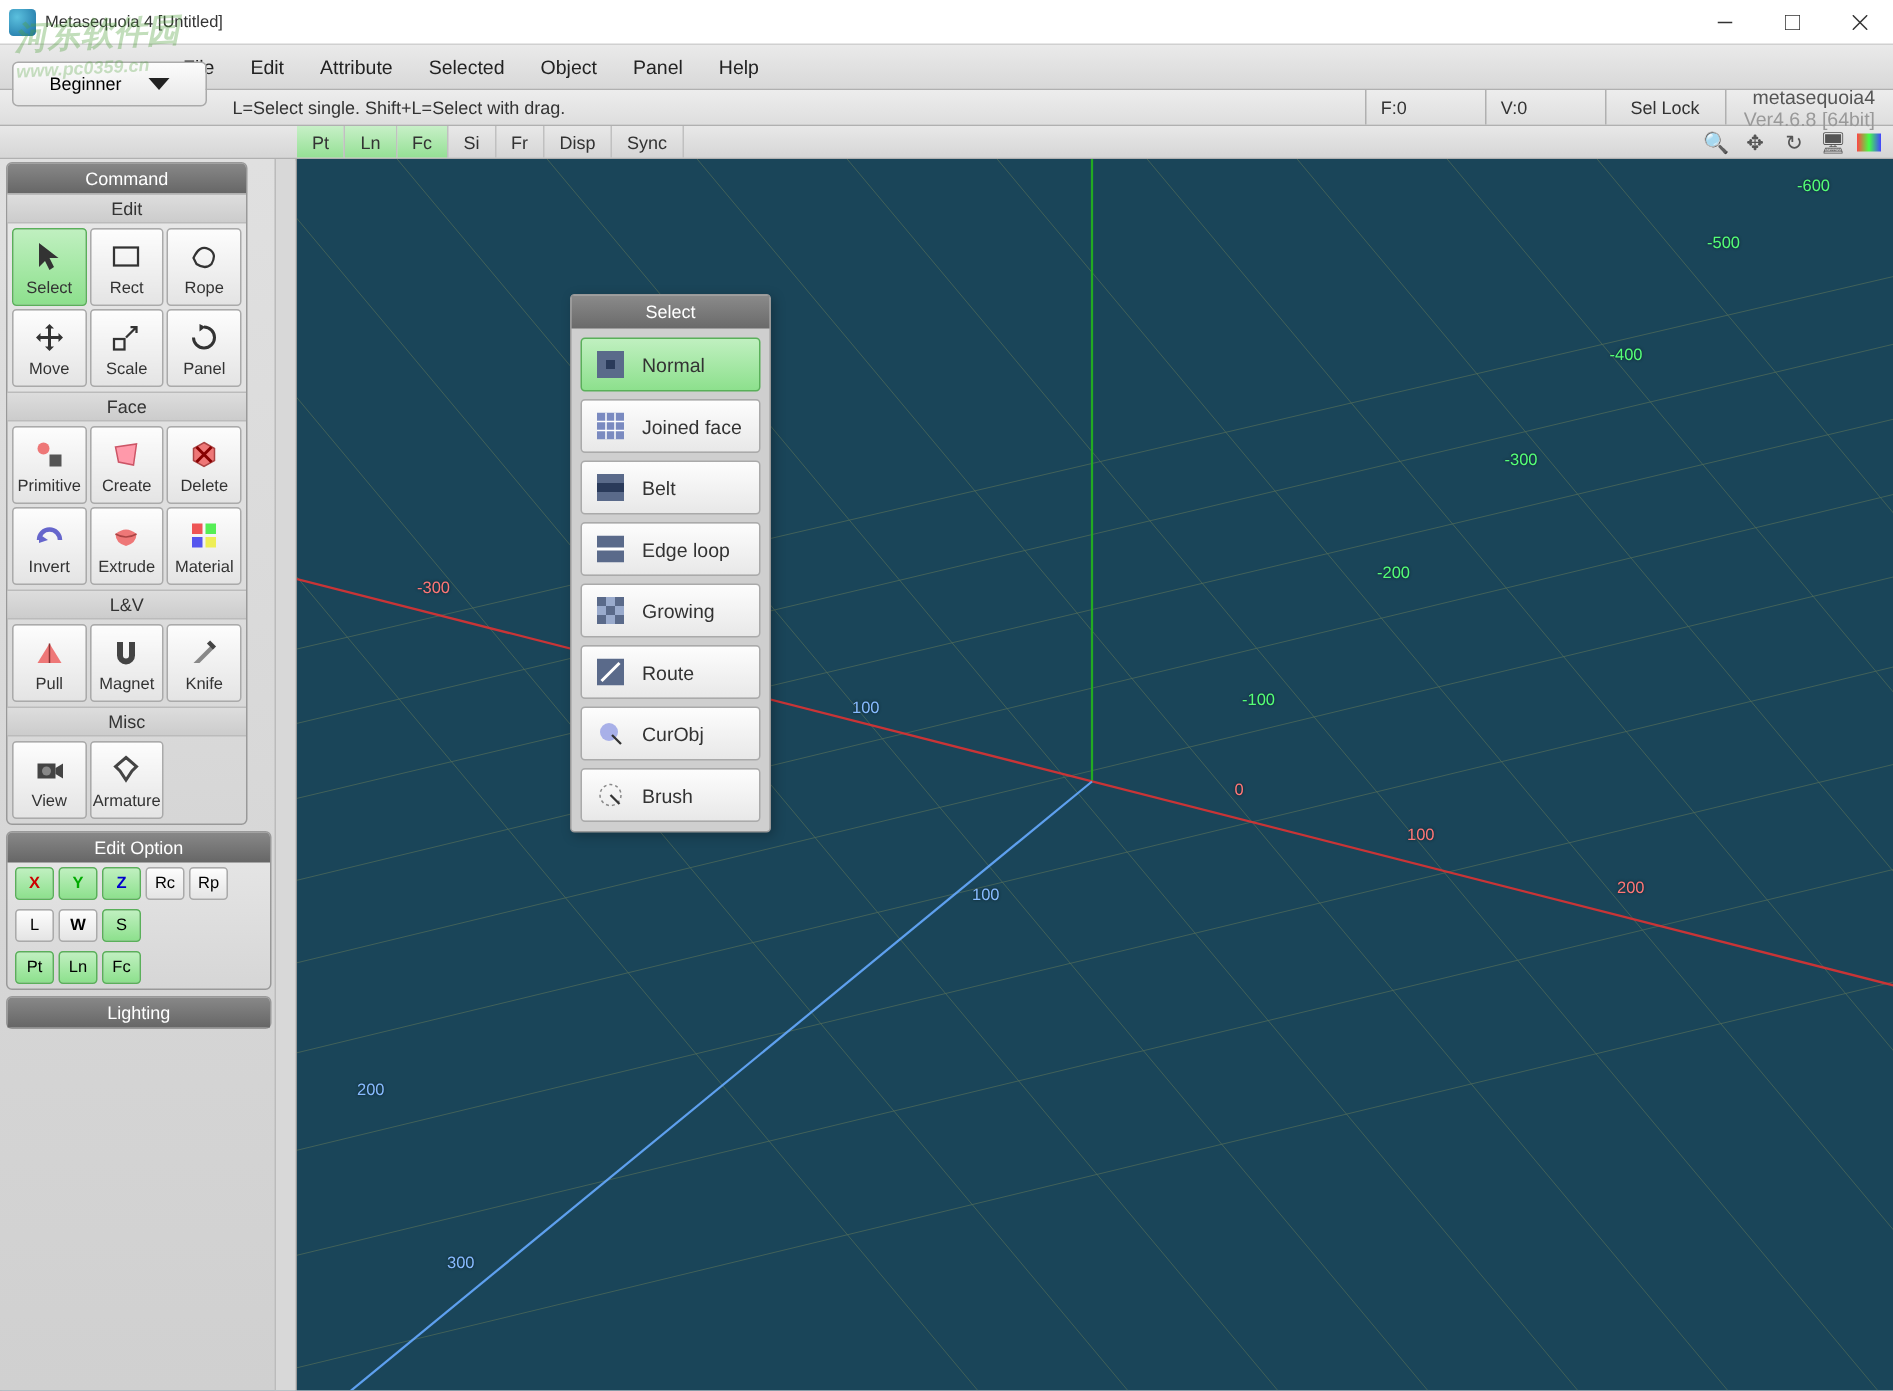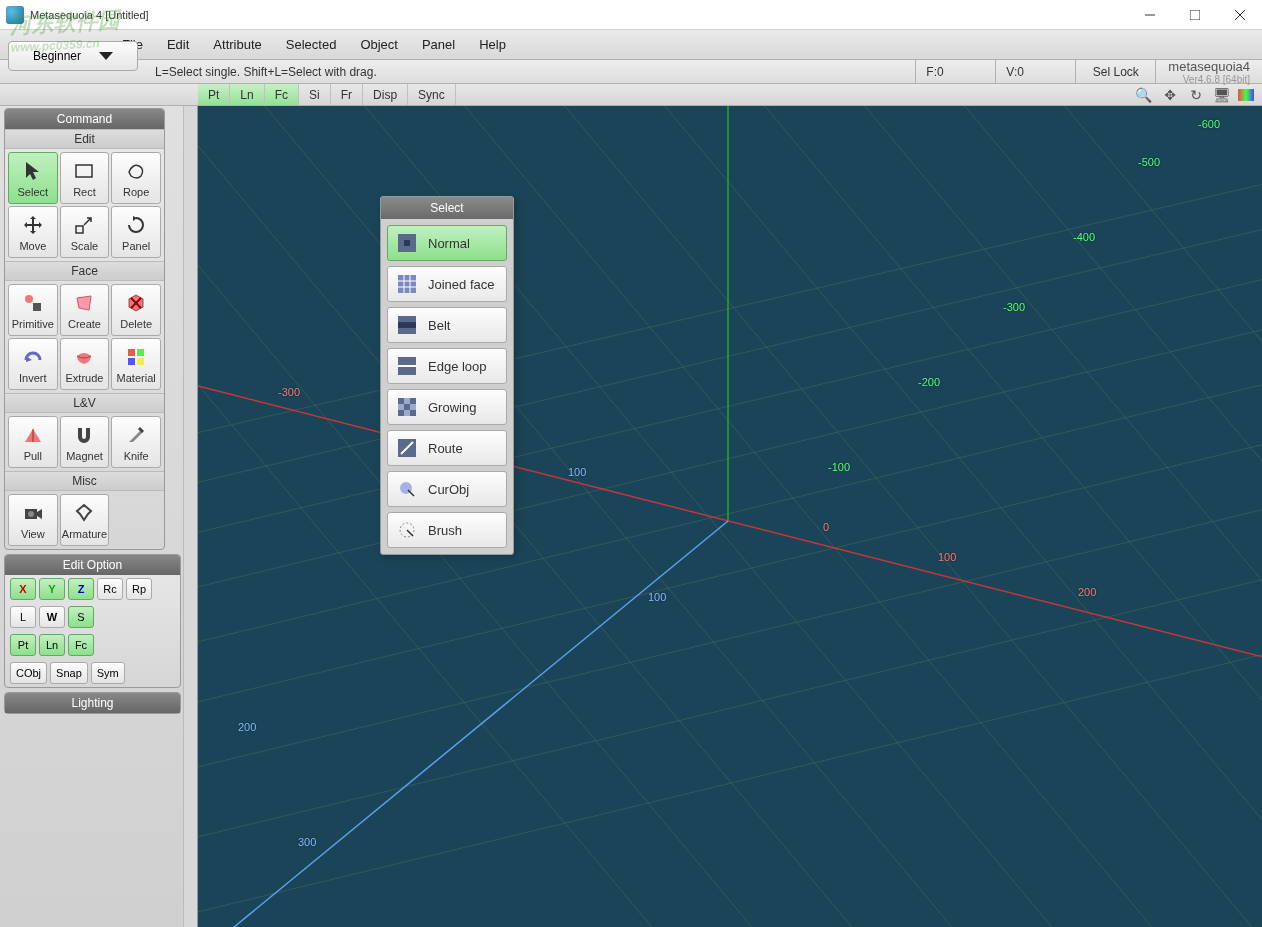--- a/index.html
+++ b/index.html
@@ -21,21 +21,21 @@
 .beginner { position: absolute; left: 8px; top: 41px; width: 130px; height: 30px; background: linear-gradient(#fcfcfc, #e6e6e6); border: 1px solid #aaa; border-radius: 4px; display: flex; align-items: center; padding: 0 24px; font-size: 12px; z-index: 5; }
 .beginner .arrow { margin-left: auto; width: 0; height: 0; border-left: 7px solid transparent; border-right: 7px solid transparent; border-top: 8px solid #222; }
 
 
 .infobar { height: 24px; background: linear-gradient(#ededed, #dedede); display: flex; align-items: center; border-bottom: 1px solid #b0b0b0; font-size: 12px; color: #333; }
 .infobar .hint { padding-left: 155px; flex: 1; }
 .infobar .field { border-left: 1px solid #b0b0b0; padding: 0 10px; height: 100%; display: flex; align-items: center; min-width: 80px; }
 .infobar .sellock { min-width: 80px; justify-content: center; }
 .infobar .logo { border-left: 1px solid #b0b0b0; padding: 0 12px; height: 100%; display: flex; flex-direction: column; justify-content: center; align-items: flex-end; }
 .infobar .logo .brand { font-size: 13px; color: #555; font-weight: 500; }
-.infobar .logo .ver { font-size: 10px; color: #999; }
+.infobar .logo .ver { font-size: 13px; color: #999; }
 
 
 .viewtabs { height: 22px; background: linear-gradient(#e8e8e8, #d6d6d6); border-bottom: 1px solid #b0b0b0; display: flex; align-items: stretch; padding-left: 198px; }
 .viewtabs .tab { font-size: 12px; padding: 0 10px; display: flex; align-items: center; border-right: 1px solid #c0c0c0; color: #333; }
 .viewtabs .tab.main { font-weight: bold; background: #fff; border-top: 1px solid #aaa; border-left: 1px solid #aaa; }
 .viewtabs .tab.green { background: linear-gradient(#c7f0c7, #95e095); }
 .viewtabs .right { margin-left: auto; display: flex; align-items: center; gap: 6px; padding-right: 8px; }
 .viewtabs .right .ic { width: 20px; height: 18px; display: flex; align-items: center; justify-content: center; color: #555; font-size: 14px; }
 
 
@@ -334,25 +334,20 @@
       </div>
       <div class="optrow">
         <div class="optbtn">L</div>
         <div class="optbtn w">W</div>
         <div class="optbtn green">S</div>
       </div>
       <div class="optrow">
         <div class="optbtn green">Pt</div>
         <div class="optbtn green">Ln</div>
         <div class="optbtn green">Fc</div>
-      </div>
-      <div class="optrow">
-        <div class="optbtn">CObj</div>
-        <div class="optbtn">Snap</div>
-        <div class="optbtn">Sym</div>
       </div>
     </div>
 
     <div class="panel" style="margin-right:16px;">
       <div class="panel-h">Lighting</div>
     </div>
 
     <div class="sidebar-scroll"></div>
   </div>
 

